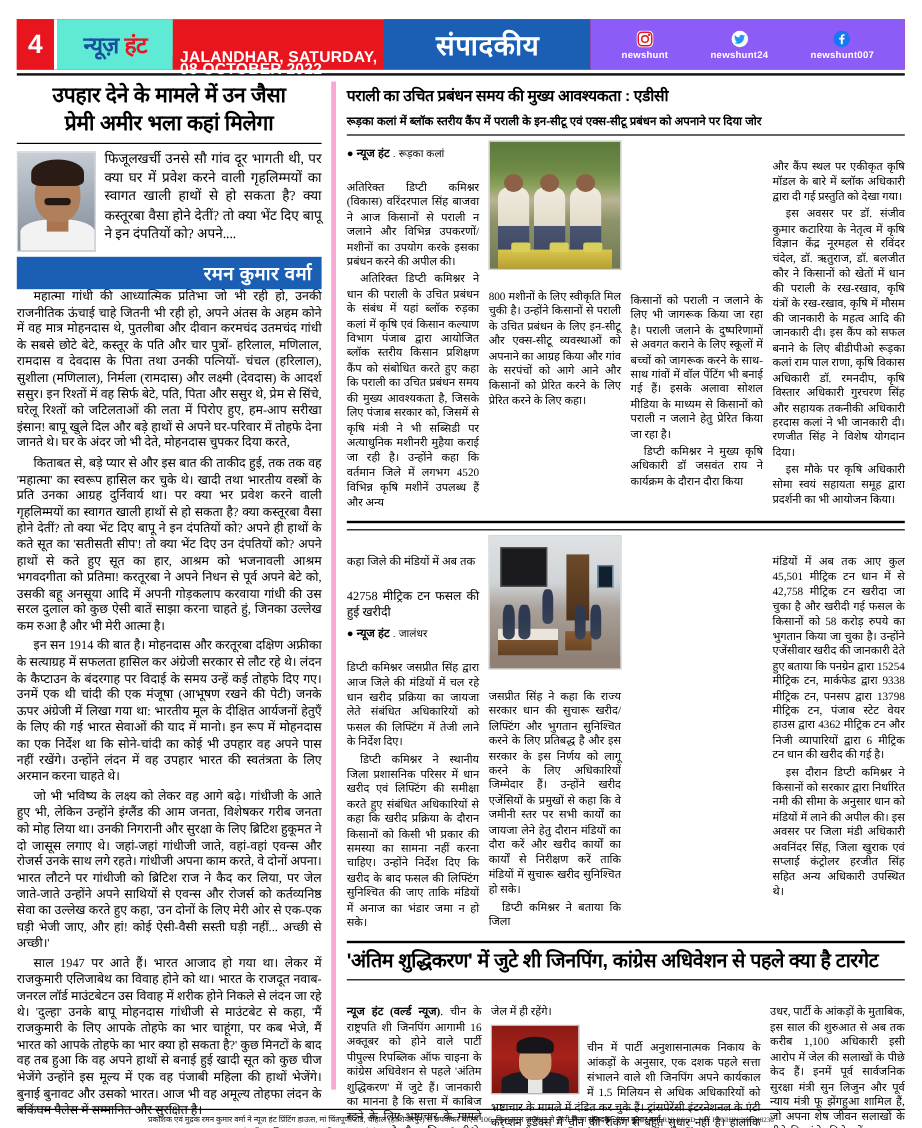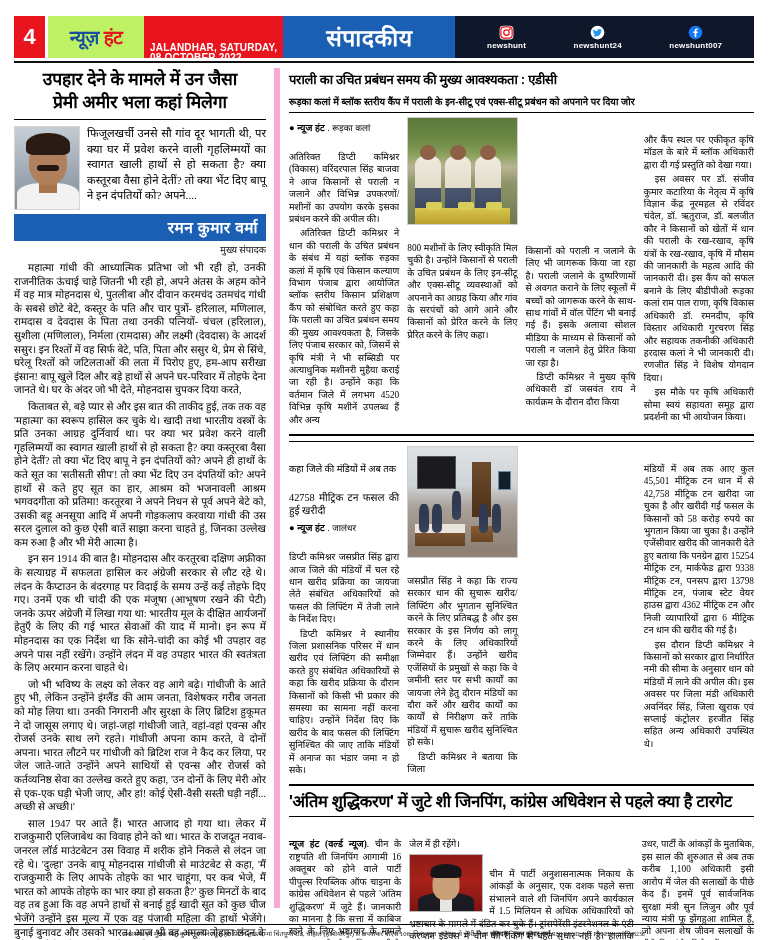--- a/index.html
+++ b/index.html
@@ -38,21 +38,21 @@
     font-family: "Liberation Sans", sans-serif;
     font-weight: bold;
     font-size: 22px;
     display: flex;
     align-items: center;
     justify-content: center;
     border-right: 3px solid #ffffff;
   }
 
   .brand-block {
-    background: #bef264;
+    background: #5eead4;
     padding: 0 6px;
     display: flex;
     align-items: center;
     justify-content: center;
     min-width: 96px;
   }
   .brand-hindi {
     font-family: "Liberation Sans", sans-serif;
     font-weight: bold;
     font-size: 19px;
@@ -60,21 +60,21 @@
     letter-spacing: -0.5px;
     white-space: nowrap;
   }
   .brand-hindi .red { color: #e8141e; }
 
   .dateline {
     background: #e8141e;
     color: #ffffff;
     font-family: "Liberation Sans", sans-serif;
     font-weight: bold;
-    font-size: 10px;
+    font-size: 13px;
     line-height: 10px;
     display: flex;
     flex-direction: column;
     justify-content: center;
     padding: 0 6px;
     letter-spacing: 0.2px;
     margin-top: 31px;
   }
 
   .section-title {
@@ -85,21 +85,21 @@
     align-items: center;
     justify-content: center;
     font-family: "Liberation Sans", sans-serif;
     font-weight: bold;
     font-size: 23px;
     letter-spacing: 0.5px;
   }
 
   .social-strip {
     flex: 1;
-    background: #0f172a;
+    background: #8b5cf6;
     display: flex;
     align-items: center;
     justify-content: space-around;
     padding: 0 8px;
   }
   .social-item {
     display: flex;
     flex-direction: column;
     align-items: center;
     gap: 1px;
@@ -127,21 +127,21 @@
   
   .content {
     display: flex;
     margin: 5px 14px 0 14px;
     height: 840px;
   }
 
   .col-left {
     width: 266px;
     padding-right: 8px;
-    border-right: 6px solid #f9a8d4;
+    border-right: 4px solid #f9a8d4;
   }
   .col-right {
     flex: 1;
     padding-left: 9px;
   }
 
   
   .edit-head {
     font-family: "Liberation Sans", sans-serif;
     font-weight: bold;
@@ -456,21 +456,20 @@
           <div class="face"></div>
           <div class="hair"></div>
           <div class="stache"></div>
         </div>
         <div class="edit-quote">फिजूलखर्ची उनसे सौ गांव दूर भागती थी, पर क्या घर में प्रवेश करने वाली गृहलिम्मयों का स्वागत खाली हाथों से हो सकता है? क्या कस्तूरबा वैसा होने देतीं? तो क्या भेंट दिए बापू ने इन दंपतियों को? अपने....</div>
       </div>
 
       <div class="byline-bar">
         <span class="byline-name">रमन कुमार वर्मा</span>
       </div>
-      <div class="byline-role">मुख्य संपादक</div>
 
       <div class="edit-body">
         <p>महात्मा गांधी की आध्यात्मिक प्रतिभा जो भी रही हो, उनकी राजनीतिक ऊंचाई चाहे जितनी भी रही हो, अपने अंतस के अहम कोने में वह मात्र मोहनदास थे, पुतलीबा और दीवान करमचंद उतमचंद गांधी के सबसे छोटे बेटे, कस्तूर के पति और चार पुत्रों- हरिलाल, मणिलाल, रामदास व देवदास के पिता तथा उनकी पत्नियों- चंचल (हरिलाल), सुशीला (मणिलाल), निर्मला (रामदास) और लक्ष्मी (देवदास) के आदर्श ससुर। इन रिश्तों में वह सिर्फ बेटे, पति, पिता और ससुर थे, प्रेम से सिंचे, घरेलू रिश्तों को जटिलताओं की लता में पिरोए हुए, हम-आप सरीखा इंसान! बापू खुले दिल और बड़े हाथों से अपने घर-परिवार में तोहफे देना जानते थे। घर के अंदर जो भी देते, मोहनदास चुपकर दिया करते,</p>
         <p>किताबत से, बड़े प्यार से और इस बात की ताकीद हुई, तक तक वह 'महात्मा' का स्वरूप हासिल कर चुके थे। खादी तथा भारतीय वस्त्रों के प्रति उनका आग्रह दुर्निवार्य था। पर क्या भर प्रवेश करने वाली गृहलिम्मयों का स्वागत खाली हाथों से हो सकता है? क्या कस्तूरबा वैसा होने देतीं? तो क्या भेंट दिए बापू ने इन दंपतियों को? अपने ही हाथों के कते सूत का 'सतीसती सीप'! तो क्या भेंट दिए उन दंपतियों को? अपने हाथों से कते हुए सूत का हार, आश्रम को भजनावली आश्रम भगवदगीता को प्रतिमा! करतूरबा ने अपने निधन से पूर्व अपने बेटे को, उसकी बहू अनसूया आदि में अपनी गोड़कलाप करवाया गांधी की उस सरल दुलाल को कुछ ऐसी बातें साझा करना चाहते हुं, जिनका उल्लेख कम रुआ है और भी मेरी आत्मा है।</p>
         <p>इन सन 1914 की बात है। मोहनदास और करतूरबा दक्षिण अफ्रीका के सत्याग्रह में सफलता हासिल कर अंग्रेजी सरकार से लौट रहे थे। लंदन के कैप्टाउन के बंदरगाह पर विदाई के समय उन्हें कई तोहफे दिए गए। उनमें एक थी चांदी की एक मंजूषा (आभूषण रखने की पेटी) जनके ऊपर अंग्रेजी में लिखा गया था: भारतीय मूल के दीक्षित आर्यजनों हेतुएँ के लिए की गई भारत सेवाओं की याद में मानो। इन रूप में मोहनदास का एक निर्देश था कि सोने-चांदी का कोई भी उपहार वह अपने पास नहीं रखेंगे। उन्होंने लंदन में वह उपहार भारत की स्वतंत्रता के लिए अरमान करना चाहते थे।</p>
         <p>जो भी भविष्य के लक्ष्य को लेकर वह आगे बढ़े। गांधीजी के आते हुए भी, लेकिन उन्होंने इंग्लैंड की आम जनता, विशेषकर गरीब जनता को मोह लिया था। उनकी निगरानी और सुरक्षा के लिए ब्रिटिश हुकूमत ने दो जासूस लगाए थे। जहां-जहां गांधीजी जाते, वहां-वहां एवन्स और रोजर्स उनके साथ लगे रहते। गांधीजी अपना काम करते, वे दोनों अपना। भारत लौटने पर गांधीजी को ब्रिटिश राज ने कैद कर लिया, पर जेल जाते-जाते उन्होंने अपने साथियों से एवन्स और रोजर्स को कर्तव्यनिष्ठ सेवा का उल्लेख करते हुए कहा, 'उन दोनों के लिए मेरी ओर से एक-एक घड़ी भेजी जाए, और हां! कोई ऐसी-वैसी सस्ती घड़ी नहीं... अच्छी से अच्छी।'</p>
         <p>साल 1947 पर आते हैं। भारत आजाद हो गया था। लेकर में राजकुमारी एलिजाबेथ का विवाह होने को था। भारत के राजदूत नवाब-जनरल लॉर्ड माउंटबेटन उस विवाह में शरीक होने निकले से लंदन जा रहे थे। 'दुल्हा' उनके बापू मोहनदास गांधीजी से माउंटबेट से कहा, 'मैं राजकुमारी के लिए आपके तोहफे का भार चाहूंगा, पर कब भेजे, मैं भारत को आपके तोहफे का भार क्या हो सकता है?' कुछ मिनटों के बाद वह तब हुआ कि वह अपने हाथों से बनाई हुई खादी सूत को कुछ चीज भेजेंगे उन्होंने इस मूल्य में एक वह पंजाबी महिला की हाथों भेजेंगे। बुनाई बुनावट और उसको भारत। आज भी वह अमूल्य तोहफा लंदन के बकिंघम पैलेस में सम्मानित और सुरक्षित है।</p>
 
       </div>
     </div>

